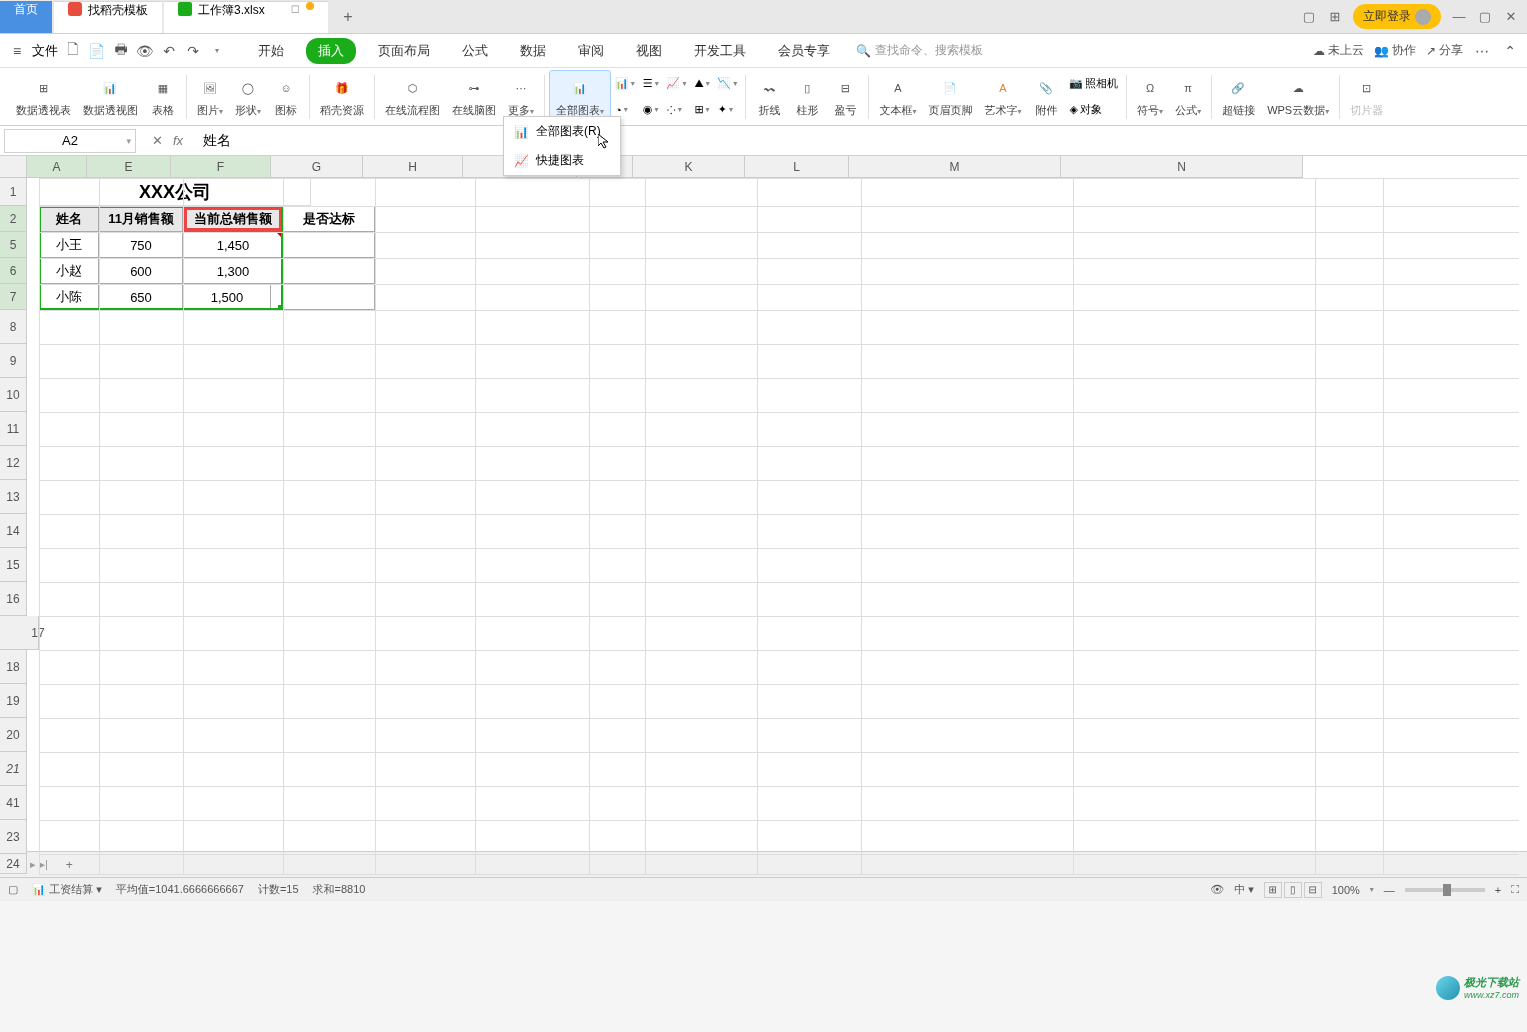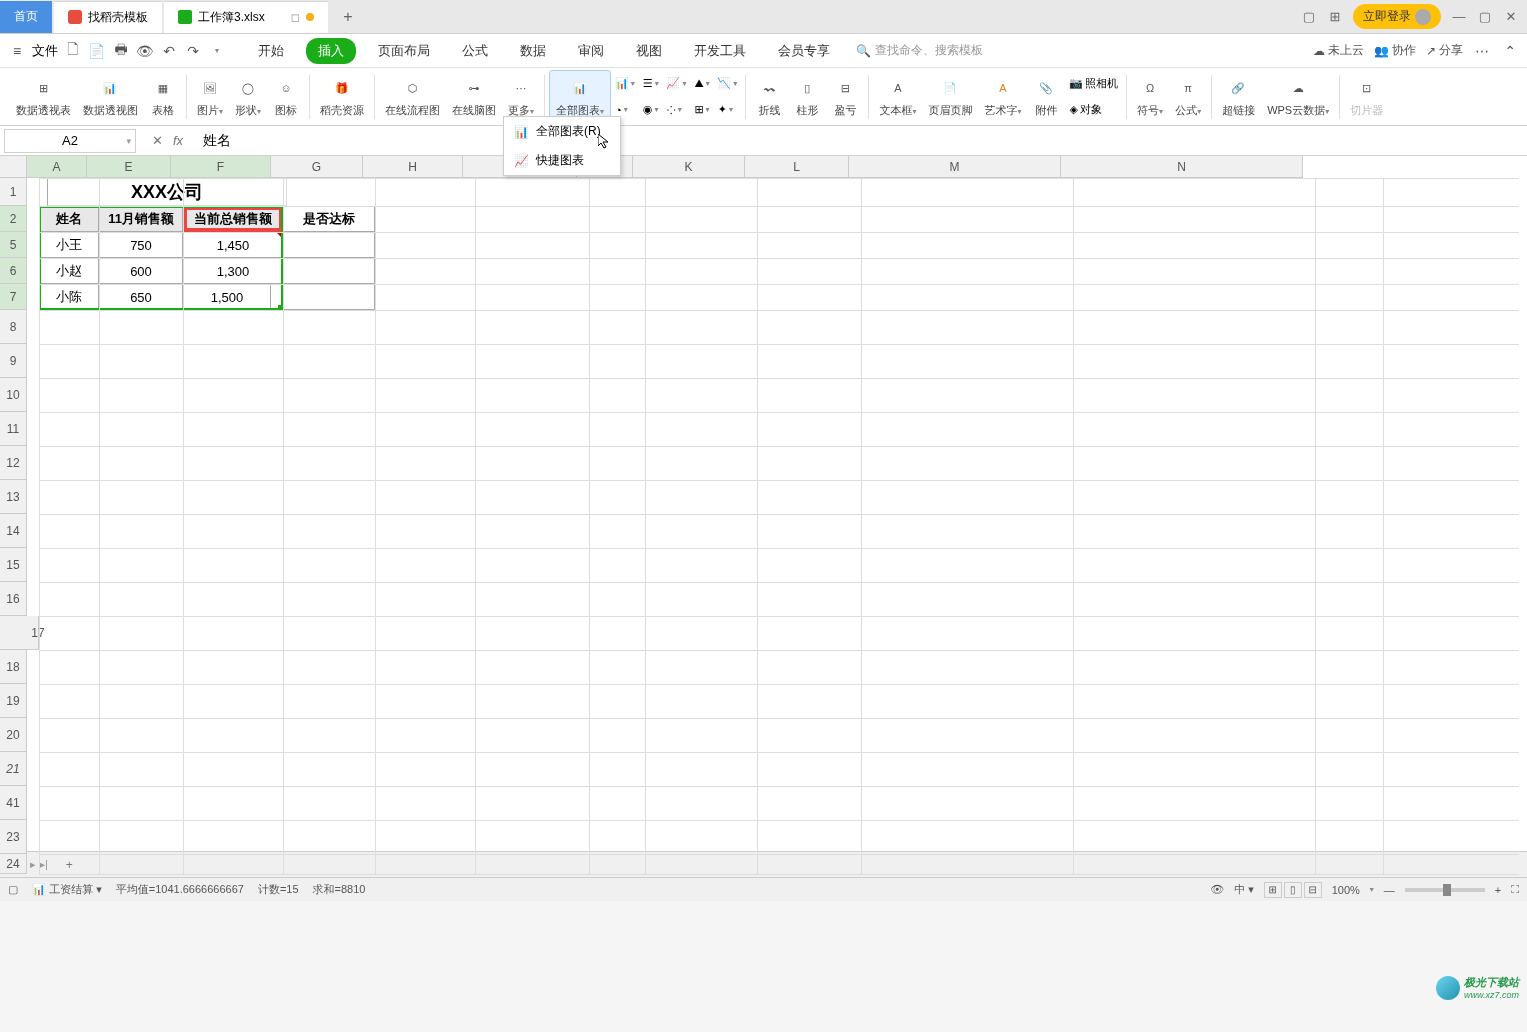--- a/index.html
+++ b/index.html
@@ -1,20 +1,20 @@
 <!DOCTYPE html>
 <html><head>
   <meta charset="utf-8">
   <style>
     * { margin: 0; padding: 0; box-sizing: border-box; font-family: "Microsoft YaHei", sans-serif; }
     body { background: #f5f5f5; width: 1527px; height: 1032px; overflow: hidden; position: relative; }
     
     
     .tab-bar { height: 34px; background: #e8e8e8; display: flex; align-items: center; border-bottom: 1px solid #d0d0d0; }
-    .tab { height: 32px; padding: 0 14px; display: flex; align-items: center; gap: 6px; font-size: 12px; background: #fff; margin-right: 2px; cursor: pointer; border-top: 1px solid #d8d8d8; }
+    .tab { height: 32px; padding: 0 14px; display: flex; align-items: flex-start; gap: 6px; font-size: 12px; background: #fff; margin-right: 2px; cursor: pointer; border-top: 1px solid #d8d8d8; }
     .tab.home { background: #4a90e2; color: #fff; border: none; }
     .tab-icon { width: 14px; height: 14px; }
     .tab-icon.template { background: #e74c3c; border-radius: 3px; }
     .tab-icon.excel { background: #1aad19; border-radius: 2px; }
     .tab-close { font-size: 11px; color: #999; cursor: pointer; }
     .tab-add { width: 24px; text-align: center; cursor: pointer; color: #666; font-size: 16px; margin-left: 6px; }
     .tab-right { margin-left: auto; display: flex; align-items: center; gap: 10px; padding-right: 8px; }
     .login-btn { background: #ffc107; color: #333; padding: 4px 10px; border-radius: 14px; font-size: 12px; display: flex; align-items: center; gap: 4px; cursor: pointer; }
     .login-avatar { width: 16px; height: 16px; background: #aaa; border-radius: 50%; }
     .win-btn { width: 16px; height: 16px; display: flex; align-items: center; justify-content: center; color: #666; cursor: pointer; font-size: 13px; }
@@ -357,21 +357,21 @@
           <div class="row-h" style="height: 34px;">18</div>
           <div class="row-h" style="height: 34px;">19</div>
           <div class="row-h" style="height: 34px;">20</div>
           <div class="row-h" style="height: 34px; font-style: italic;">21</div>
           <div class="row-h" style="height: 34px;">41</div>
           <div class="row-h" style="height: 34px;">23</div>
           <div class="row-h" style="height: 20px;">24</div>
         </div>
       <div class="grid" id="grid" style="width:1480px;height:672px;">
 
-        <div class="cell title" style="left:8px;top:0;width:240px;height:28px;border-top:1px solid #aaa;border-left:1px solid #aaa;">XXX公司</div>
+        <div class="cell title" style="left:0;top:0;width:272px;height:28px;border-top:1px solid #aaa;border-left:1px solid #aaa;">XXX公司</div>
 
         <div class="cell header" style="left:0;top:28px;width:60px;height:26px;border:1px solid #aaa;">姓名</div>
         <div class="cell header" style="left:60px;top:28px;width:84px;height:26px;border:1px solid #aaa;">11月销售额</div>
         <div class="cell header" style="left:144px;top:28px;width:100px;height:26px;border:4px solid #ef4444;">当前总销售额</div>
         <div class="cell header" style="left:244px;top:28px;width:92px;height:26px;border:1px solid #aaa;background:#fff;">是否达标</div>
 
         <div class="cell data" style="left:0;top:54px;width:60px;height:26px;border:1px solid #aaa;">小王</div>
         <div class="cell num" style="left:60px;top:54px;width:84px;height:26px;border:1px solid #aaa;justify-content:center;">750</div>
         <div class="cell num" style="left:144px;top:54px;width:100px;height:26px;border:1px solid #aaa;justify-content:center;position:relative;">
             <span>1,450</span>

